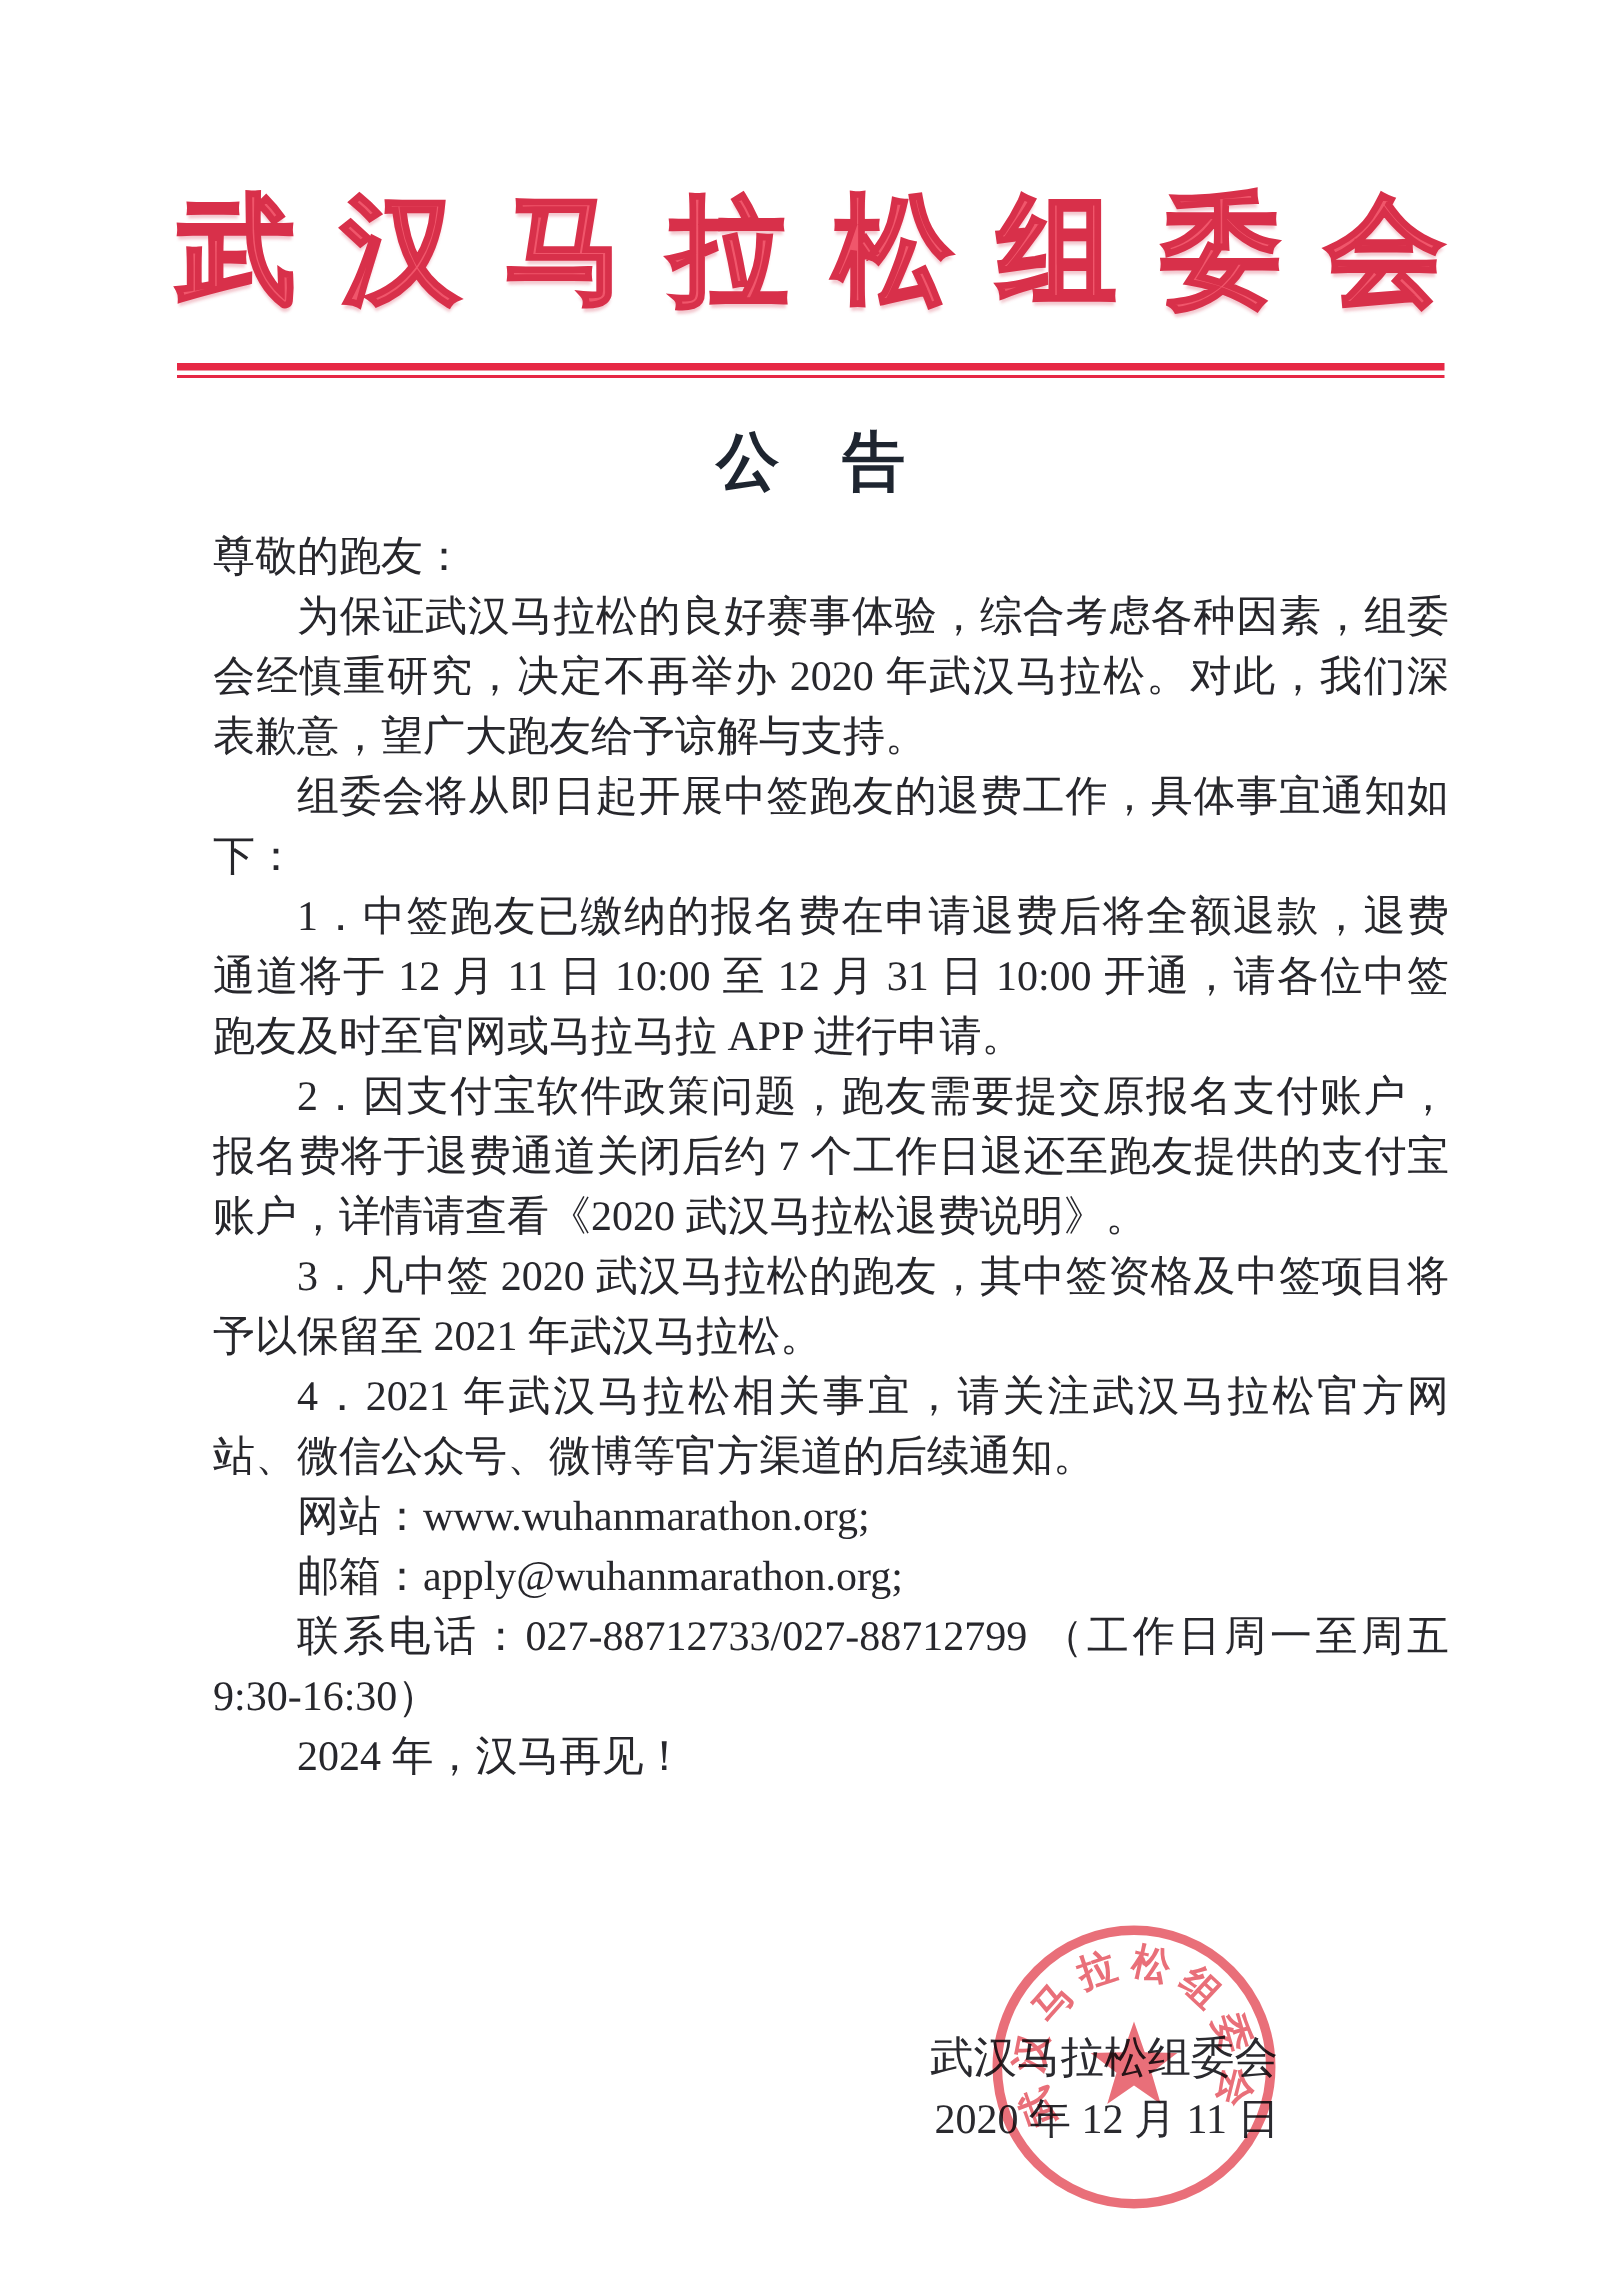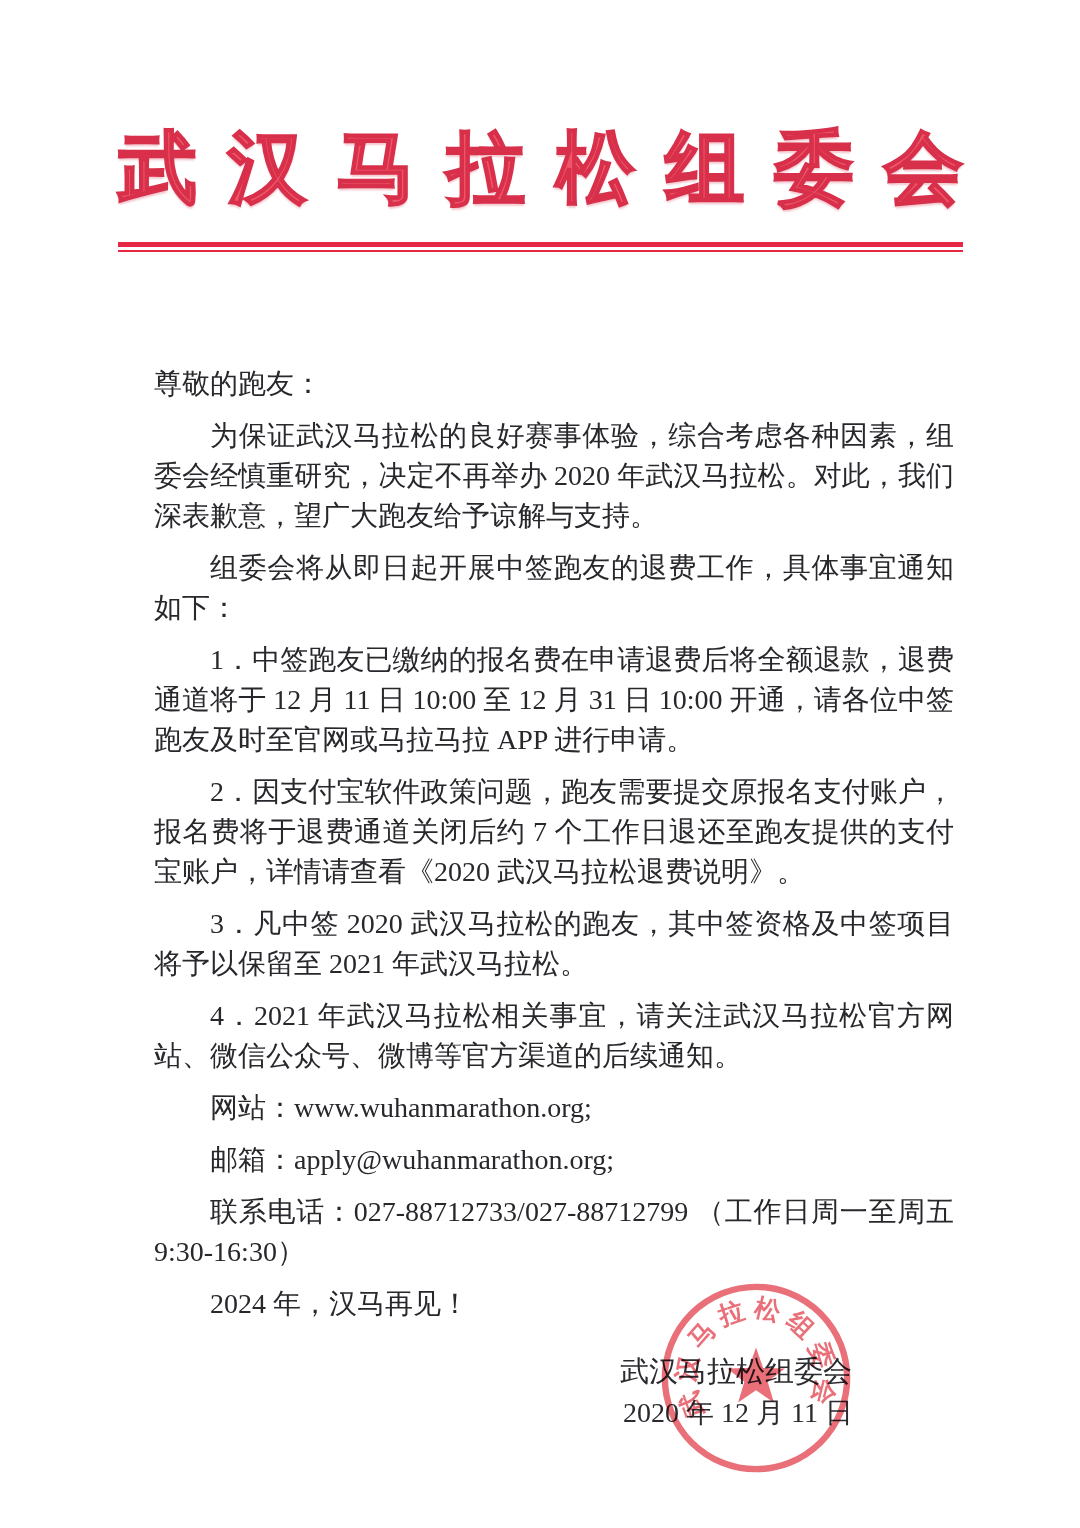--- a/index.html
+++ b/index.html
@@ -37,21 +37,21 @@
     color: #1e2530;
   }
   
   .doc-body {
     position: absolute;
     left: 142px; top: 352px; width: 824px;
     font-size: 28px; line-height: 40px;
     color: var(--ink);
     text-align: justify;
   }
-  .doc-body p { margin: 12px; }
+  .doc-body p { margin: 0; }
   .doc-body p.indent { text-indent: 2em; }
   
   .signature {
     position: absolute;
     left: 620px; top: 1352px;
     font-size: 29px; color: #2a2a2f; letter-spacing: 0px;
   }
   .sign-date {
     position: absolute;
     left: 623px; top: 1394px;
@@ -72,20 +72,21 @@
 <div class="page">
 
   <div class="org-header">武汉马拉松组委会</div>
 
   <div class="rules">
     <div class="rule-thick"></div>
     <div class="rule-gap"></div>
     <div class="rule-thin"></div>
   </div>
 
+  <div class="doc-title">公　告</div>
 
   <div class="doc-body">
     <p>尊敬的跑友：</p>
     <p class="indent">为保证武汉马拉松的良好赛事体验，综合考虑各种因素，组委会经慎重研究，决定不再举办 2020 年武汉马拉松。对此，我们深表歉意，望广大跑友给予谅解与支持。</p>
     <p class="indent">组委会将从即日起开展中签跑友的退费工作，具体事宜通知如下：</p>
     <p class="indent">1．中签跑友已缴纳的报名费在申请退费后将全额退款，退费通道将于 12 月 11 日 10:00 至 12 月 31 日 10:00 开通，请各位中签跑友及时至官网或马拉马拉 APP 进行申请。</p>
     <p class="indent">2．因支付宝软件政策问题，跑友需要提交原报名支付账户，报名费将于退费通道关闭后约 7 个工作日退还至跑友提供的支付宝账户，详情请查看《2020 武汉马拉松退费说明》。</p>
     <p class="indent">3．凡中签 2020 武汉马拉松的跑友，其中签资格及中签项目将予以保留至 2021 年武汉马拉松。</p>
     <p class="indent">4．2021 年武汉马拉松相关事宜，请关注武汉马拉松官方网站、微信公众号、微博等官方渠道的后续通知。</p>
     <p class="indent">网站：www.wuhanmarathon.org;</p>

